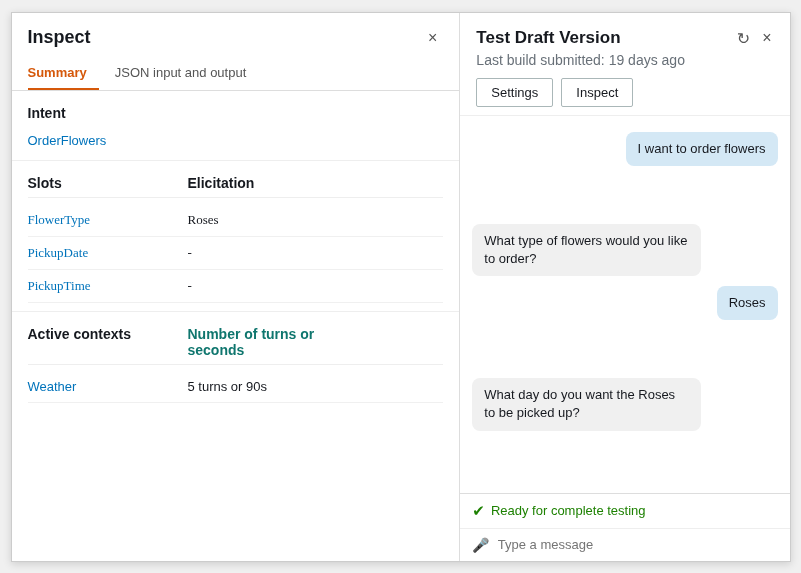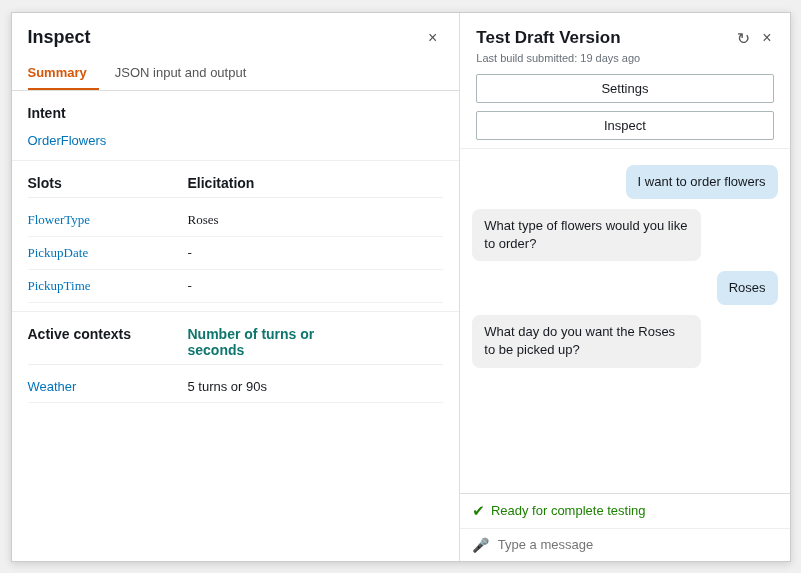--- a/index.html
+++ b/index.html
@@ -216,30 +216,29 @@
       justify-content: space-between;
     }
 
     .right-title-actions {
       display: flex;
       align-items: center;
       gap: 8px;
     }
 
     .right-subtitle {
-      font-size: 11px;
+      font-size: 14px;
       color: #687078;
       margin-top: 2px;
     }
 
     .right-buttons {
       display: flex;
       gap: 8px;
       margin-top: 10px;
-      flex-direction: column;
     }
 
     .btn-outline {
       padding: 6px 14px;
       border: 1px solid #aab7b8;
       background: #fff;
       border-radius: 2px;
       cursor: pointer;
       font-size: 13px;
       color: #16191f;
@@ -266,20 +265,21 @@
     .chat-bubble.user {
       background: #d4e8f5;
       align-self: flex-end;
       color: #16191f;
     }
 
     .chat-bubble.bot {
       background: #f0f0f0;
       align-self: flex-start;
       color: #16191f;
+      margin-top: 48px;
     }
 
     .right-status-bar {
       padding: 8px 12px;
       border-top: 1px solid #ddd;
       background: #fff;
       display: flex;
       align-items: center;
       gap: 6px;
     }

